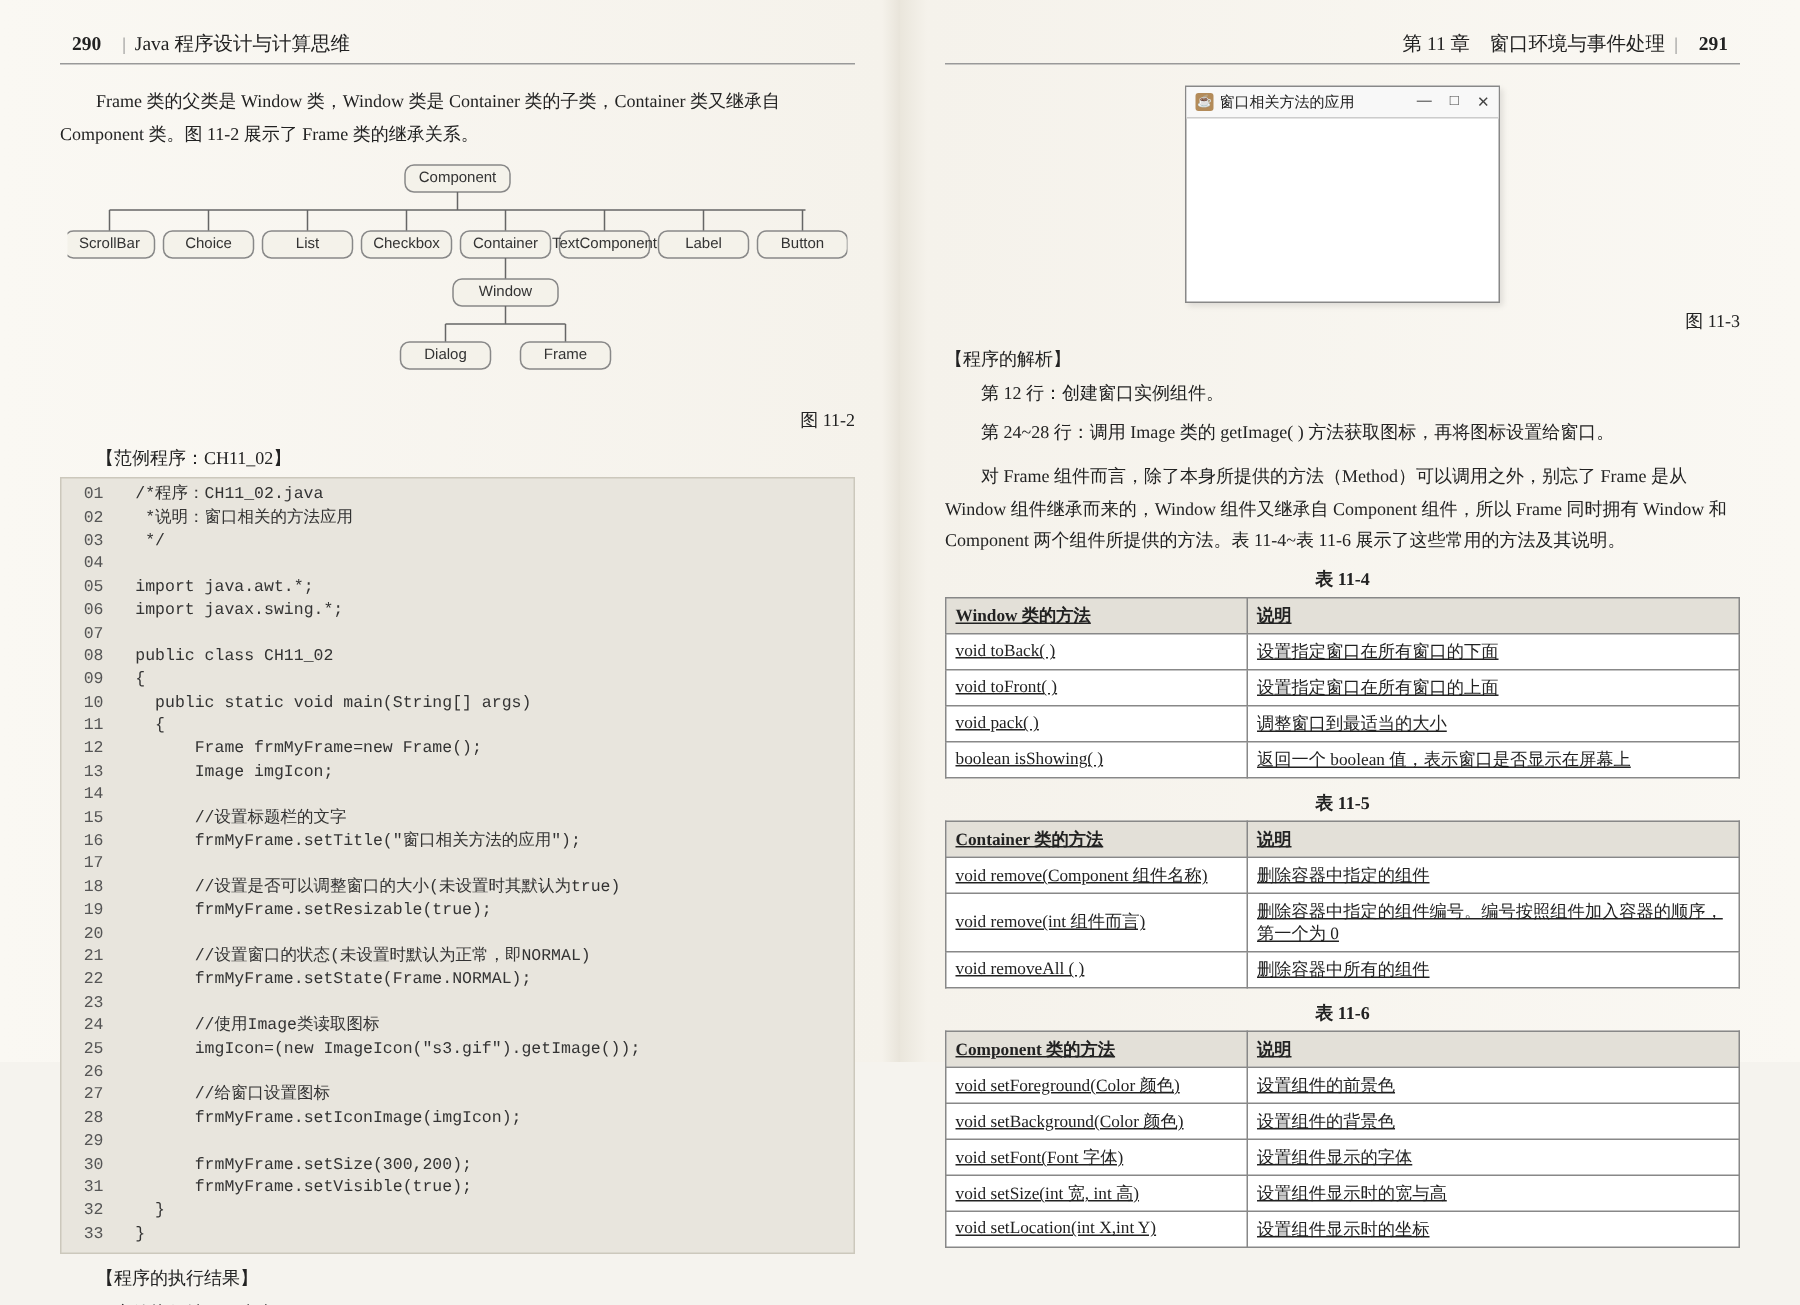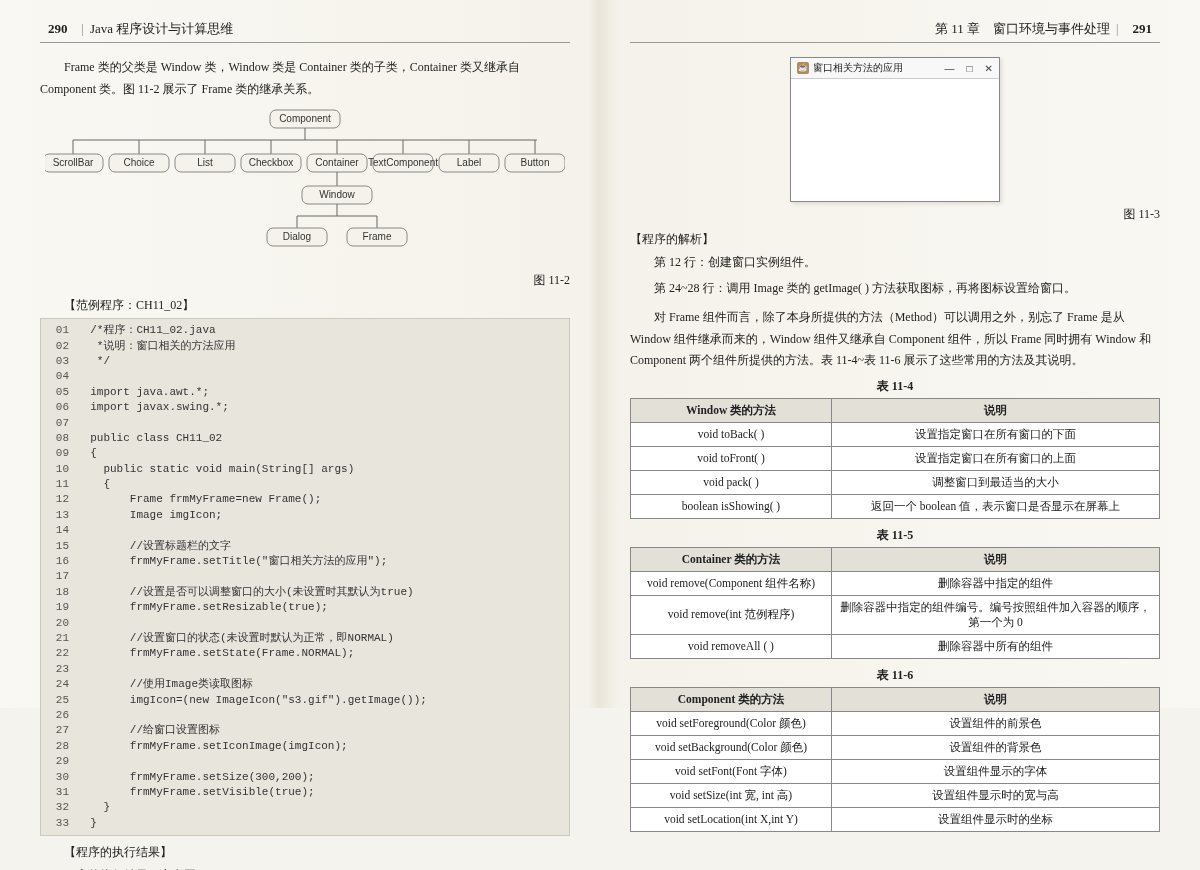--- a/index.html
+++ b/index.html
@@ -75,21 +75,22 @@
   table.api {
     border-collapse: collapse;
     width: 100%;
     margin-bottom: 8px;
     font-size: 11.5px;
     background: #fff;
   }
   table.api th, table.api td {
     border: 1px solid #888;
     padding: 4px 6px;
-    text-align: center;
+    text-align: left;
+    text-decoration: underline;
   }
   table.api th { background: #e3e0d8; font-weight: bold; }
   table.api td.m { font-family: "Times New Roman", serif; width: 38%; }
   .tbl-caption { text-align: center; margin: 6px 0 3px; font-weight: bold; }
   
   .dnode {
     fill: #f4f2ea;
     stroke: #888;
     stroke-width: 1;
   }
@@ -233,21 +234,21 @@
           <th>Container 类的方法</th>
           <th>说明</th>
         </tr>
     </tbody>
       <tbody id="t5body">
         <tr>
           <td class="m">void remove(Component  组件名称)</td>
           <td>删除容器中指定的组件</td>
         </tr>
         <tr>
-          <td class="m">void remove(int  范例程序)</td>
+          <td class="m">void remove(int  组件而言)</td>
           <td>删除容器中指定的组件编号。编号按照组件加入容器的顺序，第一个为 0</td>
         </tr>
         <tr>
           <td class="m">void removeAll ( )</td>
           <td>删除容器中所有的组件</td>
         </tr>
       </tbody>
   </table>
 
   <div class="tbl-caption">表 11-6</div>

